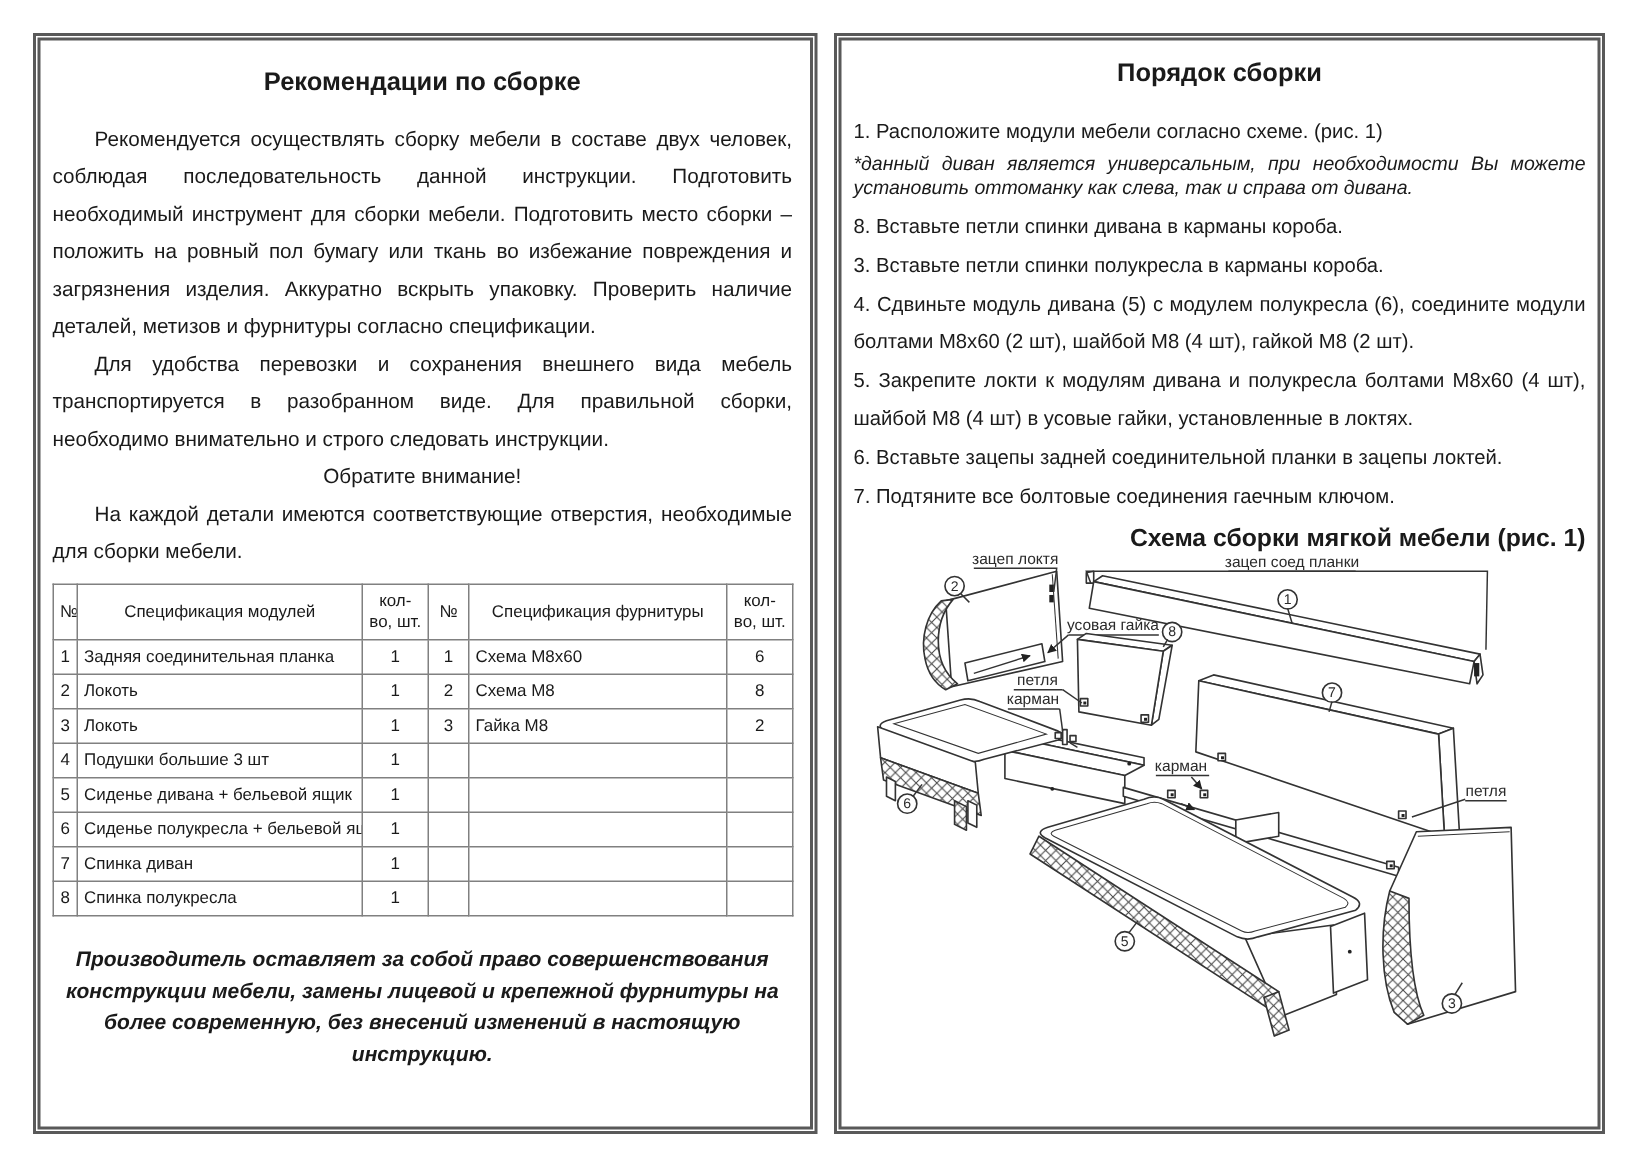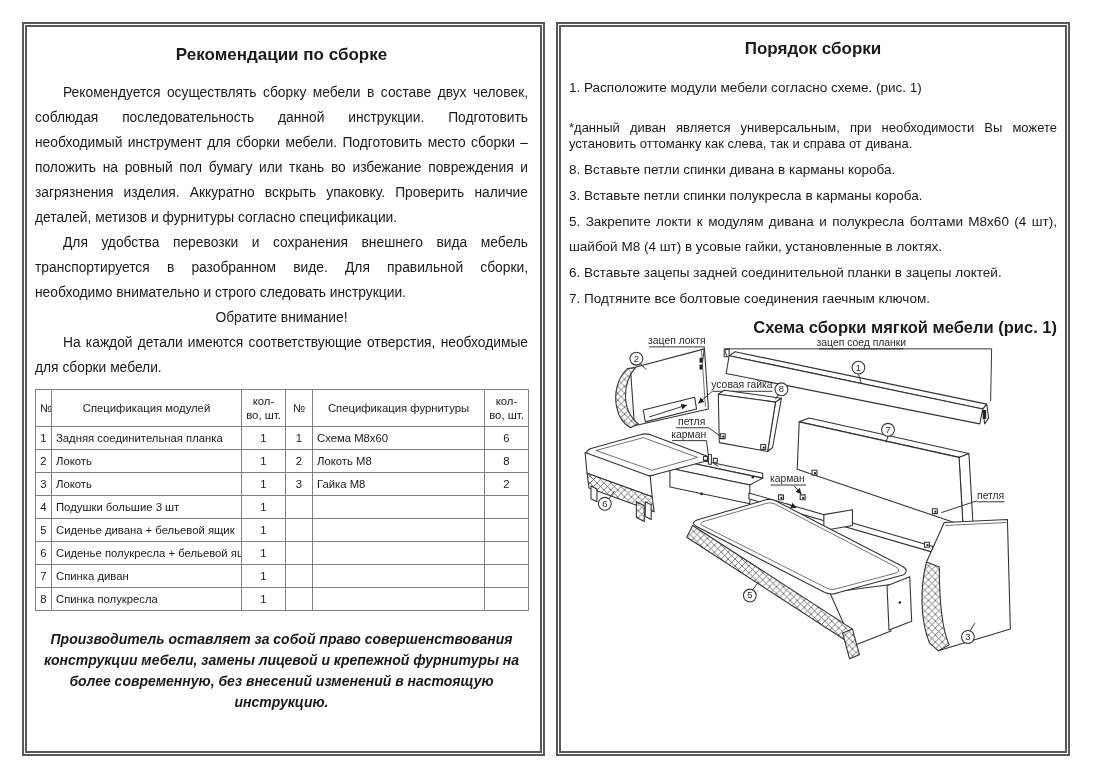--- a/index.html
+++ b/index.html
@@ -11,21 +11,21 @@
   .para{font-size:13.8px;line-height:25px;text-align:justify;text-indent:28px;margin:0;}
   .notice{font-size:13.8px;line-height:25px;text-align:center;margin:0;}
   table{border-collapse:collapse;table-layout:fixed;width:493px;margin-top:9px;}
   th,td{border:1px solid #808080;font-size:11.3px;line-height:1.25;padding:1px 4px;overflow:hidden;font-weight:normal;}
   th{text-align:center;vertical-align:middle;height:34px;}
   td{height:20px;white-space:nowrap;vertical-align:middle;}
   .c{text-align:center;}
   .footer-note{font-weight:bold;font-style:italic;text-align:center;font-size:14px;line-height:21px;margin:18px 4px 0;}
   .rp-title{margin:2px 0 16px;text-align:center;}
   .step{font-size:13.5px;line-height:25px;margin:1px 0;text-align:justify;}
-  .note{font-size:13px;line-height:16px;margin:20px 0 5px;text-align:justify;}
+  .note{font-size:13px;font-style:italic;line-height:16px;margin:1px 0 5px;text-align:justify;}
   .fig-title{font-size:16.5px;font-weight:bold;text-align:right;margin:7px 0 1px;}
   svg{display:block;margin:0 auto;}
   svg text{font-family:"Liberation Sans",sans-serif;font-size:10.5px;fill:#2b2b2b;}
   svg .num{font-size:9.5px;}
   .sh{fill:#ffffff;stroke:#333;stroke-width:1.1;stroke-linejoin:round;}
   .xhs{fill:url(#xh);stroke:#333;stroke-width:1.1;stroke-linejoin:round;}
   .ln{fill:none;stroke:#333;stroke-width:1;}
   .thin{fill:none;stroke:#333;stroke-width:0.7;}
   .blk{fill:#222;stroke:none;}
 </style>
@@ -65,21 +65,21 @@
           <td class="c">1</td>
           <td class="c">1</td>
           <td>Схема М8х60</td>
           <td class="c">6</td>
         </tr>
       <tr>
           <td class="c">2</td>
           <td>Локоть</td>
           <td class="c">1</td>
           <td class="c">2</td>
-          <td>Локоть М8</td>
+          <td>Схема М8</td>
           <td class="c">8</td>
         </tr>
       <tr>
           <td class="c">3</td>
           <td>Локоть</td>
           <td class="c">1</td>
           <td class="c">3</td>
           <td>Гайка М8</td>
           <td class="c">2</td>
         </tr>
@@ -128,20 +128,21 @@
 
   <p class="footer-note">Производитель оставляет за собой право совершенствования конструкции мебели, замены лицевой и крепежной фурнитуры на более современную, без внесений изменений в настоящую инструкцию.</p>
 </div>
 
 <div class="page page-right">
   <h1 class="rp-title">Порядок сборки</h1>
   <p class="step">1. Расположите модули мебели согласно схеме. (рис. 1)</p>
   <p class="note">*данный диван является универсальным, при необходимости Вы можете установить оттоманку как слева, так и справа от дивана.</p>
   <p class="step">8. Вставьте петли спинки дивана в карманы короба.</p>
   <p class="step">3. Вставьте петли спинки полукресла в карманы короба.</p>
+  <p class="step">4. Сдвиньте модуль дивана (5) с модулем полукресла (6), соедините модули болтами М8х60 (2 шт), шайбой М8 (4 шт), гайкой М8 (2 шт).</p>
   <p class="step">5. Закрепите локти к модулям дивана и полукресла болтами М8х60 (4 шт), шайбой М8 (4 шт) в усовые гайки, установленные в локтях.</p>
   <p class="step">6. Вставьте зацепы задней соединительной планки в зацепы локтей.</p>
   <p class="step">7. Подтяните все болтовые соединения гаечным ключом.</p>
   <h2 class="fig-title">Схема сборки мягкой мебели (рис. 1)</h2>
 
   <svg width="490" height="372" viewBox="0 0 496 377">
     <defs>
       <pattern id="xh" width="7" height="7" patternUnits="userSpaceOnUse">
         <rect width="7" height="7" fill="#fff"></rect>
         <path d="M0,0 L7,7 M7,0 L0,7" stroke="#444" stroke-width="0.7"></path>

